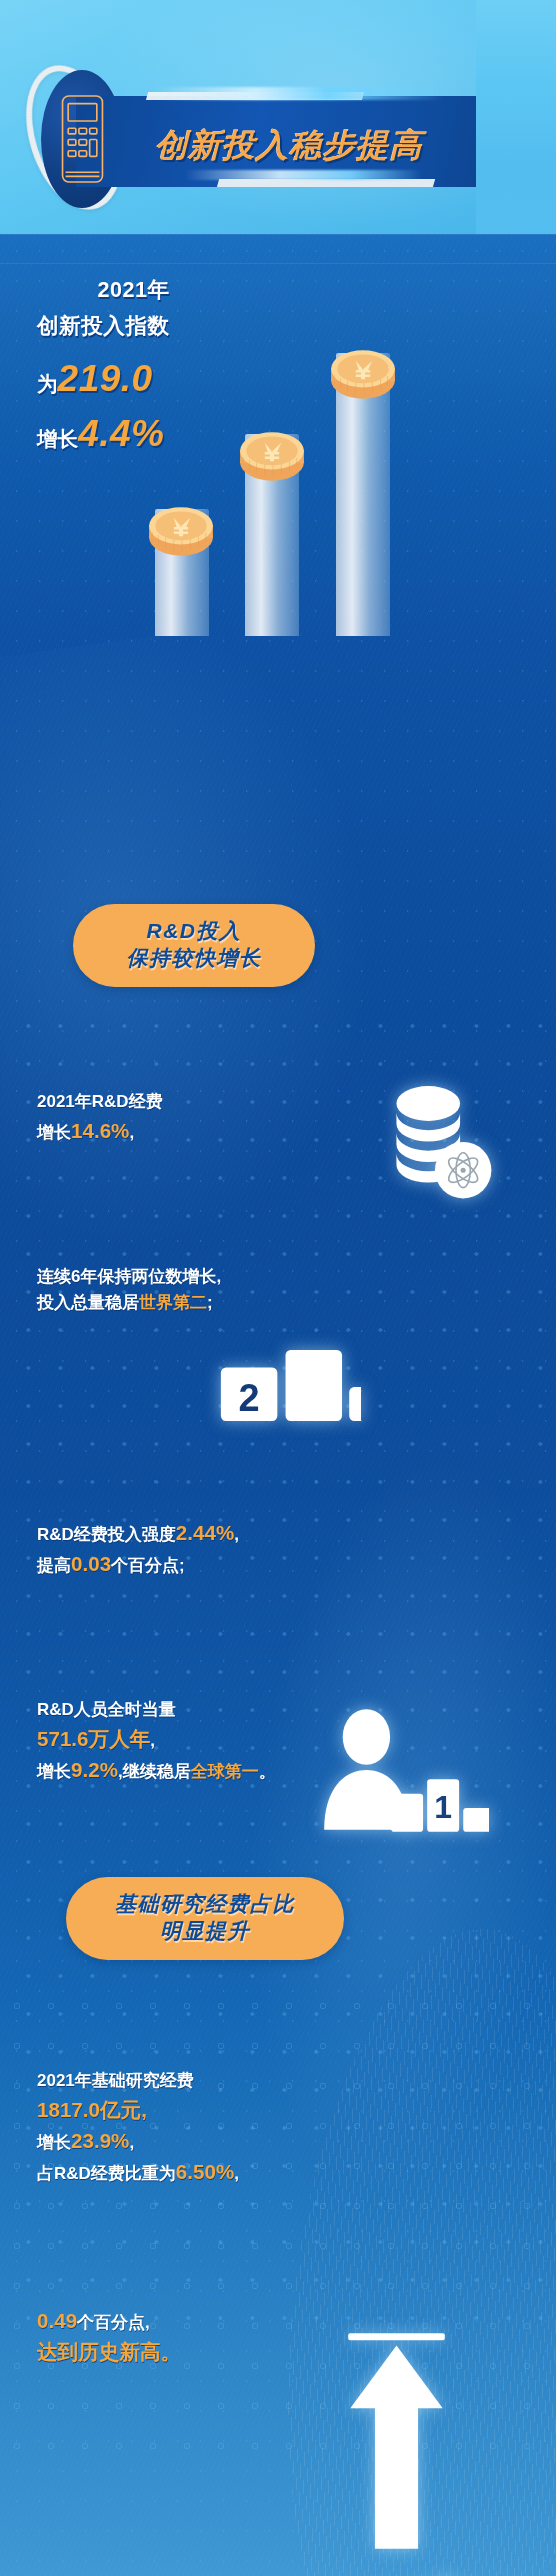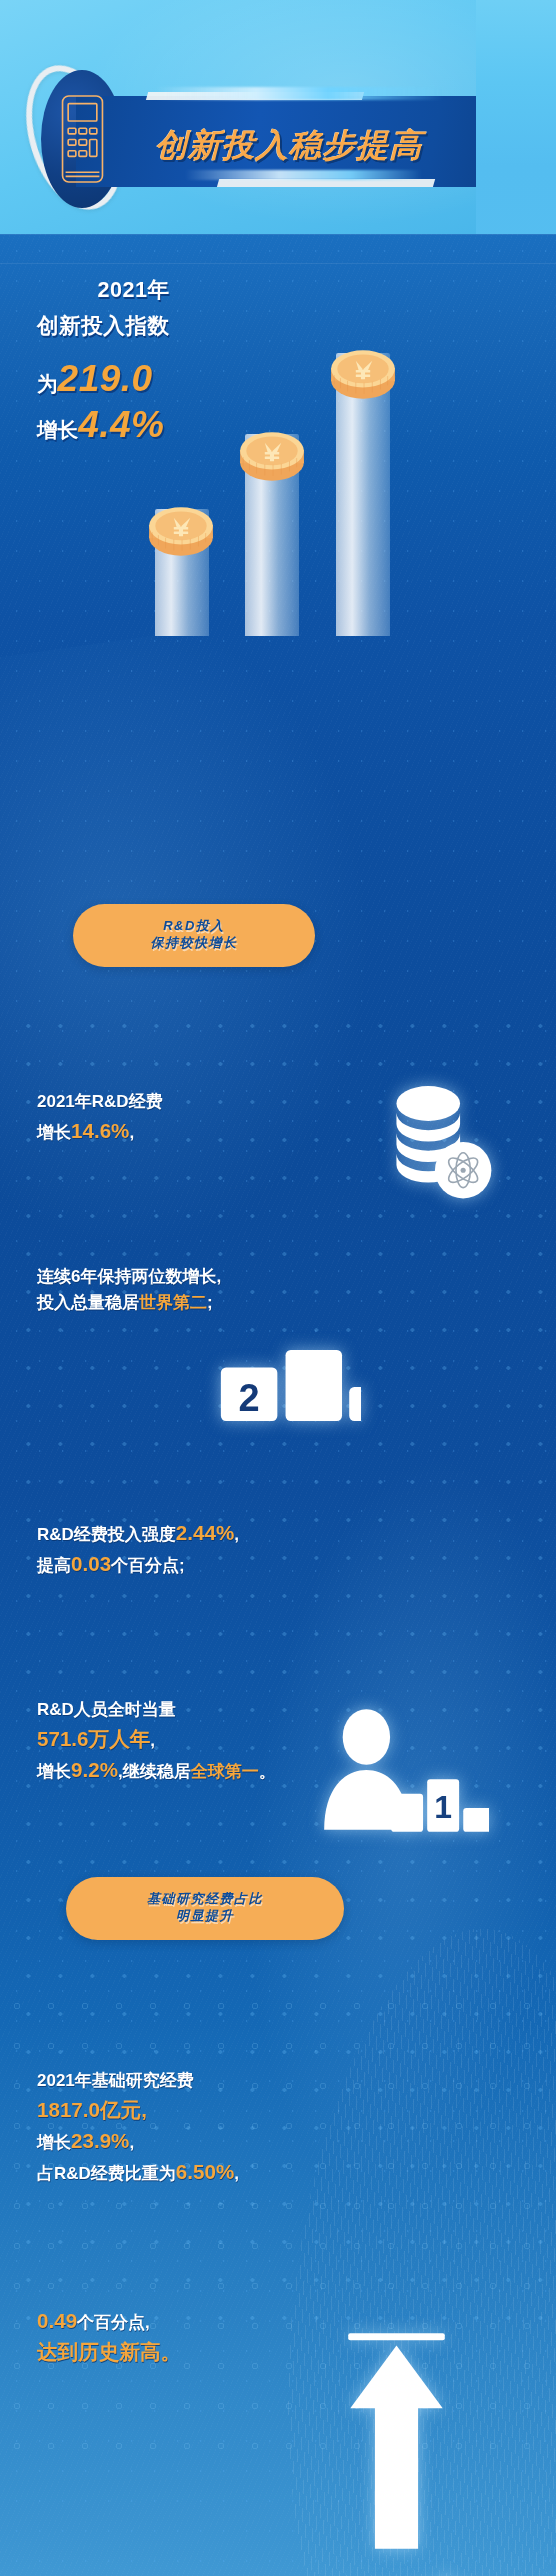--- a/index.html
+++ b/index.html
@@ -114,21 +114,21 @@
     transform:rotate(-6deg) skewX(-10deg); border-radius:50%;
   }
 
   
   .intro { position:absolute; left:37px; top:41px; }
   .intro .l1 { font-size:21.6px; color:#fff; font-weight:bold; letter-spacing:0.5px;
     text-shadow:1px 1.5px 0 #0a3e85; margin-bottom:7.2px;text-align:right; }
   .intro .l2 { font-size:21.6px; color:#fff; font-weight:bold; letter-spacing:0.5px;
     text-shadow:1px 1.5px 0 #0a3e85; margin-bottom:17.5px; }
   .intro .l3 { font-size:20.6px; color:#fff; font-weight:bold; text-shadow:1px 1.5px 0 #0a3e85;
-    margin-bottom:4px; white-space:nowrap; }
+    margin-bottom:13px; white-space:nowrap; }
   .intro .l4 { font-size:20.6px; color:#fff; font-weight:bold; text-shadow:1px 1.5px 0 #0a3e85;
     white-space:nowrap; }
   .big-num { font-size:37px; font-style:italic; font-weight:bold; color:#f5a63c;
     letter-spacing:0.5px; text-shadow:1.5px 2.1px 0 #0a3e85; }
 
   
   .coinbars { position:absolute; left:139px; top:103px; width:381px; height:299px; }
   .cbar { position:absolute; bottom:0; border-radius:2.1px 2.1px 0 0;
     background:linear-gradient(90deg, rgba(235,240,245,.70) 0%, rgba(255,255,255,.88) 30%, rgba(205,225,240,.62) 62%, rgba(150,190,225,.40) 100%); }
   .cbar.b1 { left:15.5px;  width:54px; height:127px; }
@@ -136,21 +136,21 @@
   .cbar.b3 { left:197px; width:54px; height:283px; }
   .coin { position:absolute; width:72px; height:61px; }
 
   
   .pill {
     position:absolute; left:62px; width:258px;
     background:#f6ad56; border-radius:46px; text-align:center;
     padding:14.4px 10.3px 16.5px; box-shadow:0 3.1px 9.3px rgba(0,30,70,.22);
   }
   .pill .t {
-    font-size:13px; font-weight:bold; font-style:italic; color:#0c4b9a;
+    font-size:21px; font-weight:bold; font-style:italic; color:#0c4b9a;
     letter-spacing:1.5px; line-height:1.25;
     text-shadow:1px 1.5px 0 rgba(255,255,255,.55);
   }
 
   
   .blk { position:absolute; left:37px; width:371px; }
   .blk p { font-size:17px; color:#ffffff; font-weight:bold; line-height:1.52;
     letter-spacing:0px; text-shadow:0.5px 1px 0 rgba(8,50,105,.75); white-space:nowrap; }
   .hl { color:#f5a63c; }
   .hl-lg { color:#f5a63c; font-size:20.6px; }

